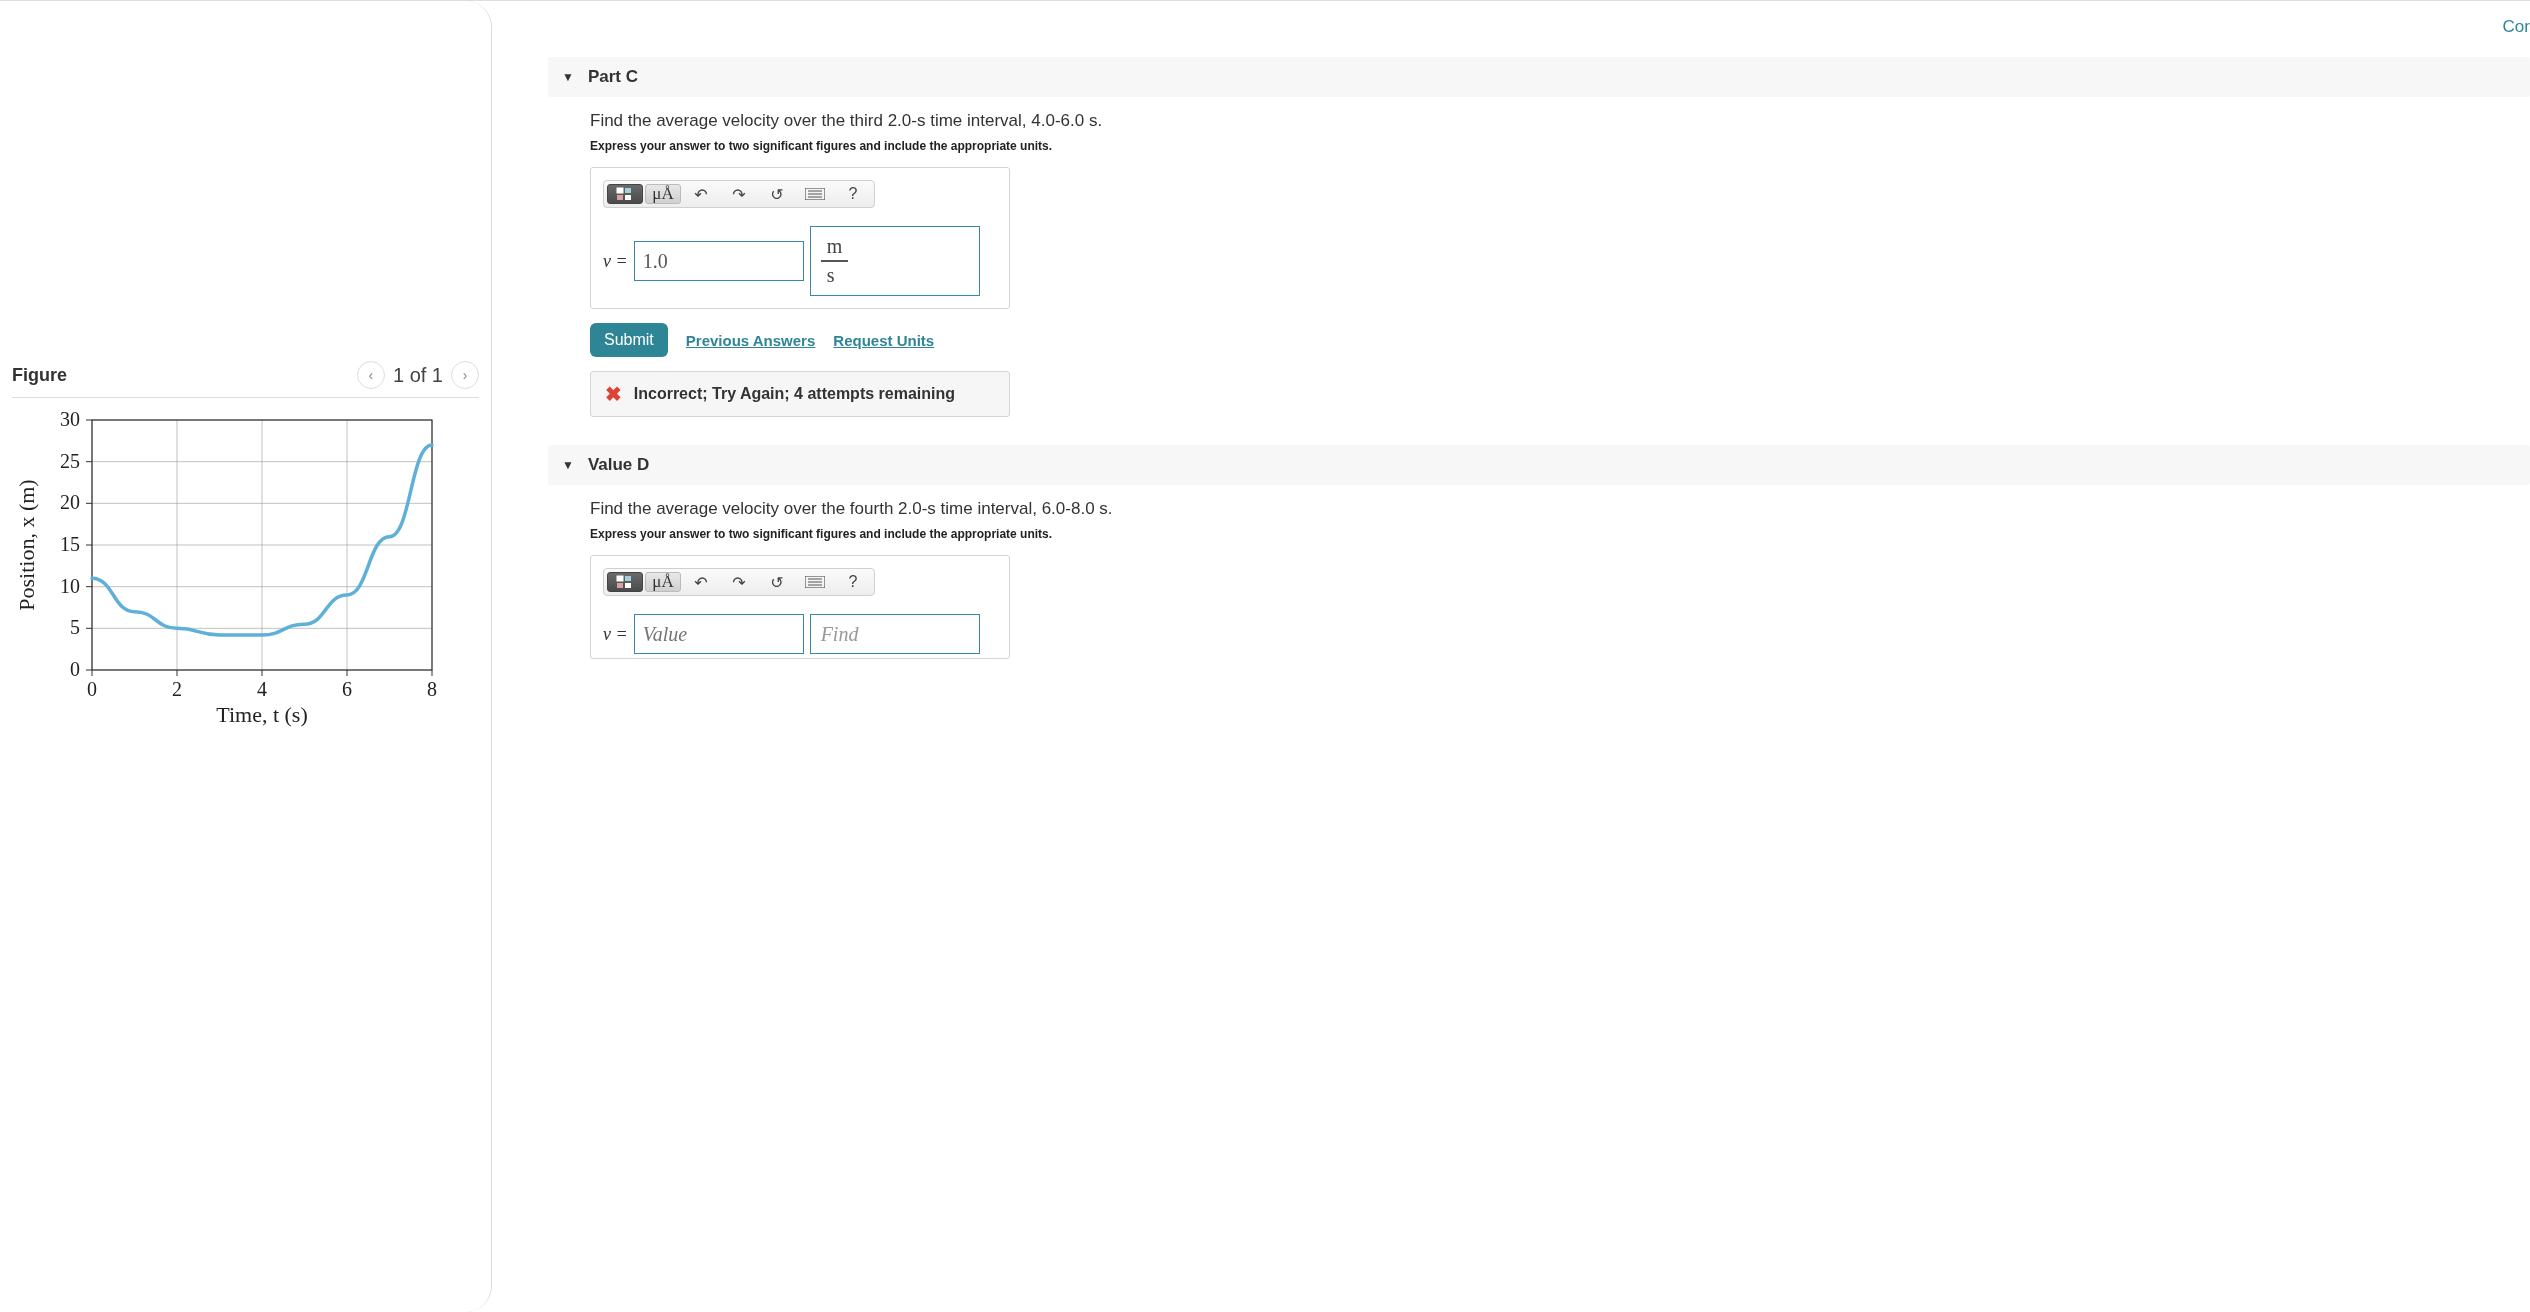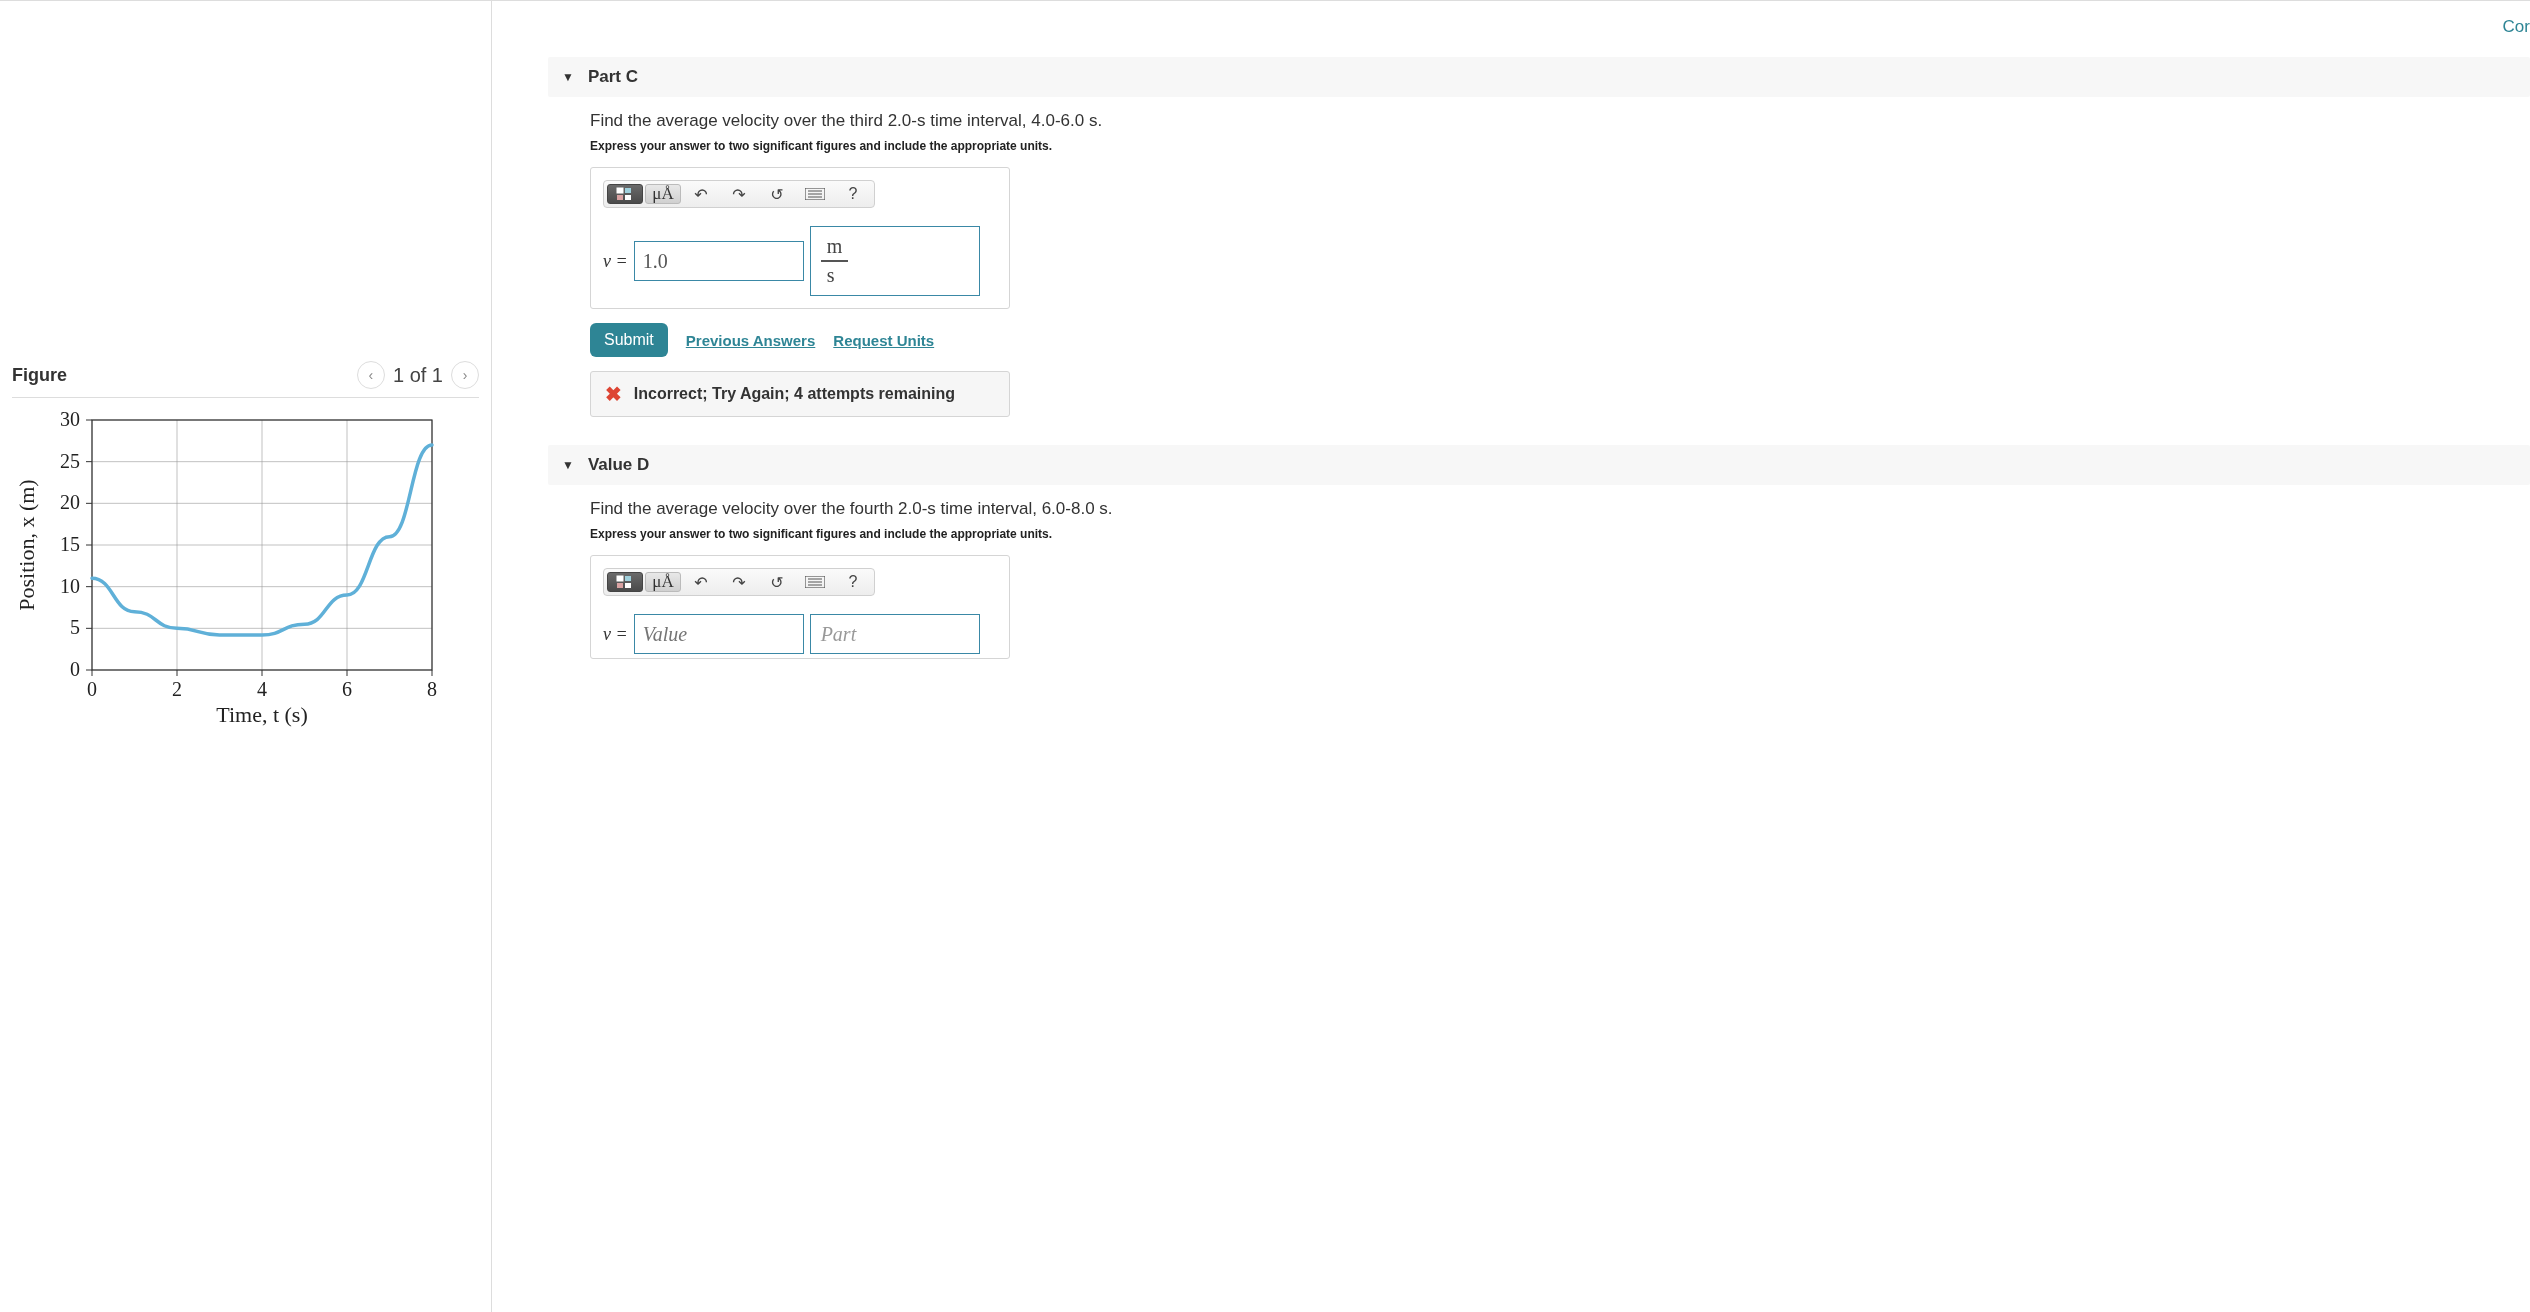--- a/index.html
+++ b/index.html
@@ -1,18 +1,18 @@
 <!DOCTYPE html>
 <html><head>
 <meta charset="utf-8">
 <style>
 * { box-sizing: border-box; margin: 0; padding: 0; }
 body { font-family: -apple-system, BlinkMacSystemFont, "Segoe UI", Helvetica, Arial, sans-serif; color: #333; font-size: 16px; }
 .page { display: flex; height: 100vh; border-top: 1px solid #ddd; }
-.left-col { width: 492px; padding: 20px 12px; display: flex; flex-direction: column; border-right: 1px solid #ddd; }
+.left-col { width: 492px; padding: 20px 12px; display: flex; flex-direction: column; border-right: 1px solid #ddd; border-radius: 26px; }
 .right-col { flex: 1; padding: 0; overflow: hidden; position: relative; }
 .cor { position: absolute; right: 0; top: 16px; color: #2e8595; font-size: 17px; }
 .figure-header { display: flex; align-items: center; justify-content: space-between; margin-top: 340px; padding-bottom: 8px; border-bottom: 1px solid #ddd; }
 .figure-title { font-weight: 600; font-size: 18px; }
 .figure-nav { display: flex; align-items: center; gap: 8px; }
 .nav-arrow { width: 28px; height: 28px; border-radius: 50%; border: 1px solid #ddd; background: #fff; display: flex; align-items: center; justify-content: center; color: #888; cursor: pointer; font-size: 14px; }
 .nav-text { font-size: 20px; color: #444; }
 .figure-body { padding-top: 12px; }
 .part { margin: 28px 0 8px; }
 .part-head { background: #f7f7f7; border-radius: 2px; padding: 10px 14px; display: flex; align-items: center; gap: 14px; }
@@ -193,20 +193,20 @@
                   <line x1="3" y1="3" x2="17" y2="3" stroke="#555"></line>
                   <line x1="3" y1="6" x2="17" y2="6" stroke="#555"></line>
                   <line x1="3" y1="9" x2="17" y2="9" stroke="#555"></line>
                 </svg>
             </div>
             <div class="tool">?</div>
           </div>
           <div class="input-row">
             <span class="var-eq">v =</span>
             <input class="val-input placeholder" placeholder="Value" style="">
-            <div class="unit-box placeholder">Part</div>
+            <div class="unit-box placeholder">Find</div>
           </div>
         </div>
       </div>
     </div>
 
   </div>
 </div>
 
 </body></html>

